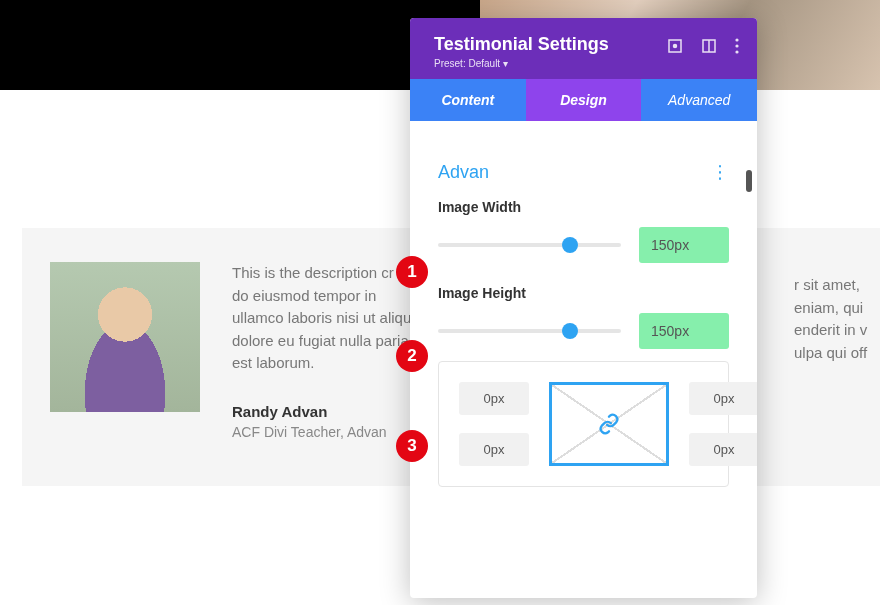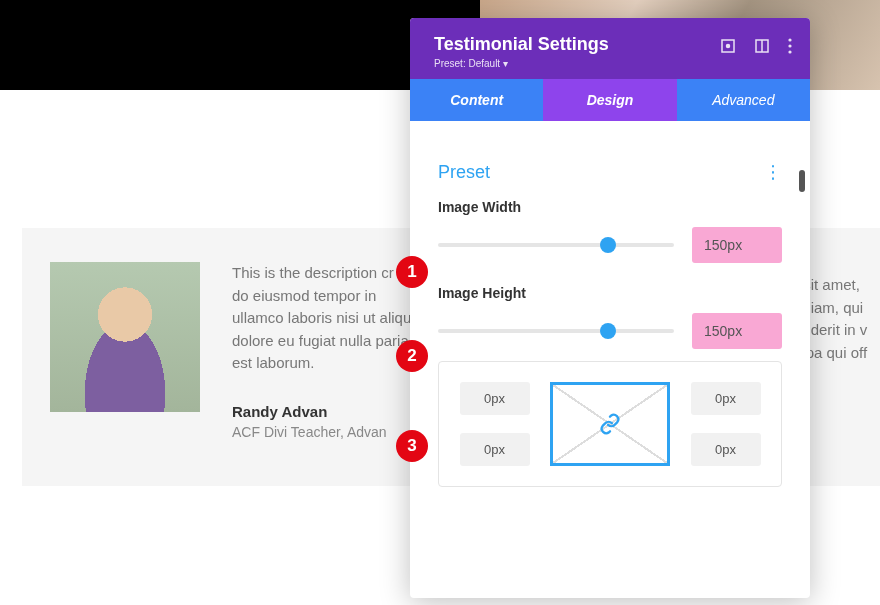--- a/index.html
+++ b/index.html
@@ -81,21 +81,21 @@
     text-align:left;
     width:90px;
     white-space:pre-line;
   }
 
   
   .settings-panel {
     position: absolute;
     top: 18px;
     left: 410px;
-    width: 400px;
+    width: 347px;
     background: #fff;
     box-shadow: 0 4px 30px rgba(0,0,0,0.25);
     border-radius: 4px;
     overflow: hidden;
     height: 580px;
   }
   .panel-header {
     background: #6c2eb9;
     color:#fff;
     padding: 16px 20px 10px 24px;
@@ -182,21 +182,21 @@
     position:absolute;
     top:50%;
     transform:translate(-50%,-50%);
     width:16px; height:16px;
     border-radius:50%;
     background:#2ea3f2;
     cursor:pointer;
   }
   .value-input {
     width:90px;
-    background:#f9a8d4;
+    background:#86efac;
     border:none;
     padding:10px 12px;
     font-size:14px;
     color:#555;
     border-radius:3px;
   }
 
   .corners-box {
     margin:12px 28px 20px 28px;
     border:1px solid #e4e4e4;
@@ -298,21 +298,21 @@
   <div class="tab-bar">
     <div class="tab first">Content</div>
     <div class="tab active">Design</div>
     <div class="tab">Advanced</div>
   </div>
 
   <div class="panel-body">
     <div class="scrollbar-stub"></div>
 
     <div class="section-label">
-      <span>Preset</span>
+      <span>Advan</span>
       <span class="kebab">⋮</span>
     </div>
 
     <div class="control-group">
       <div class="control-label">Image Width</div>
       <div class="slider-row">
         <div class="slider-track">
           <div class="slider-thumb" style="left:72%"></div>
         </div>
         <input class="value-input" value="150px" style="">

